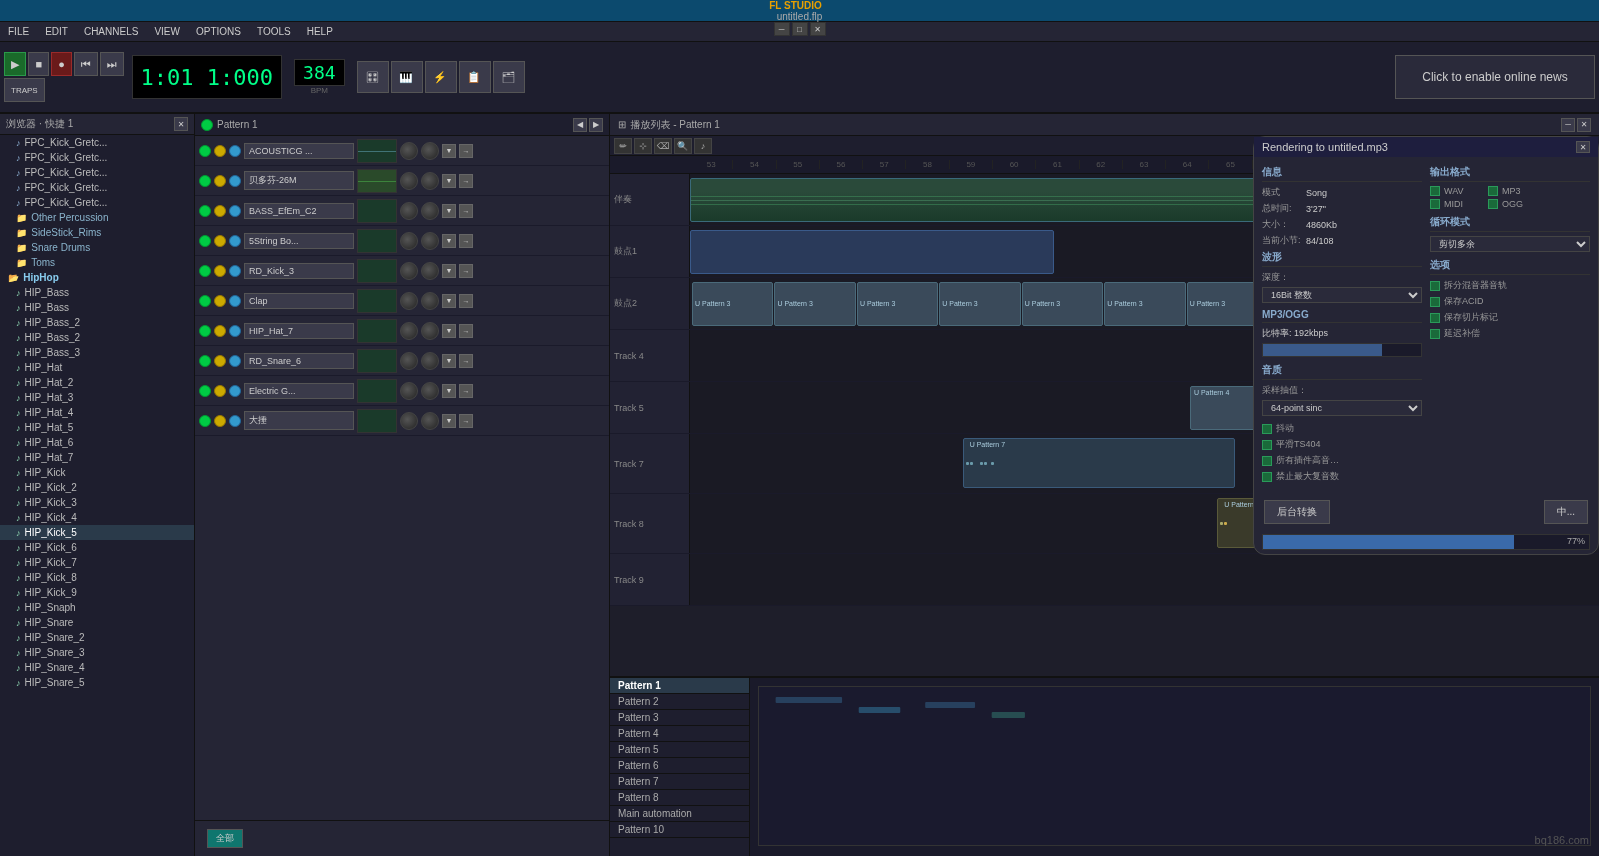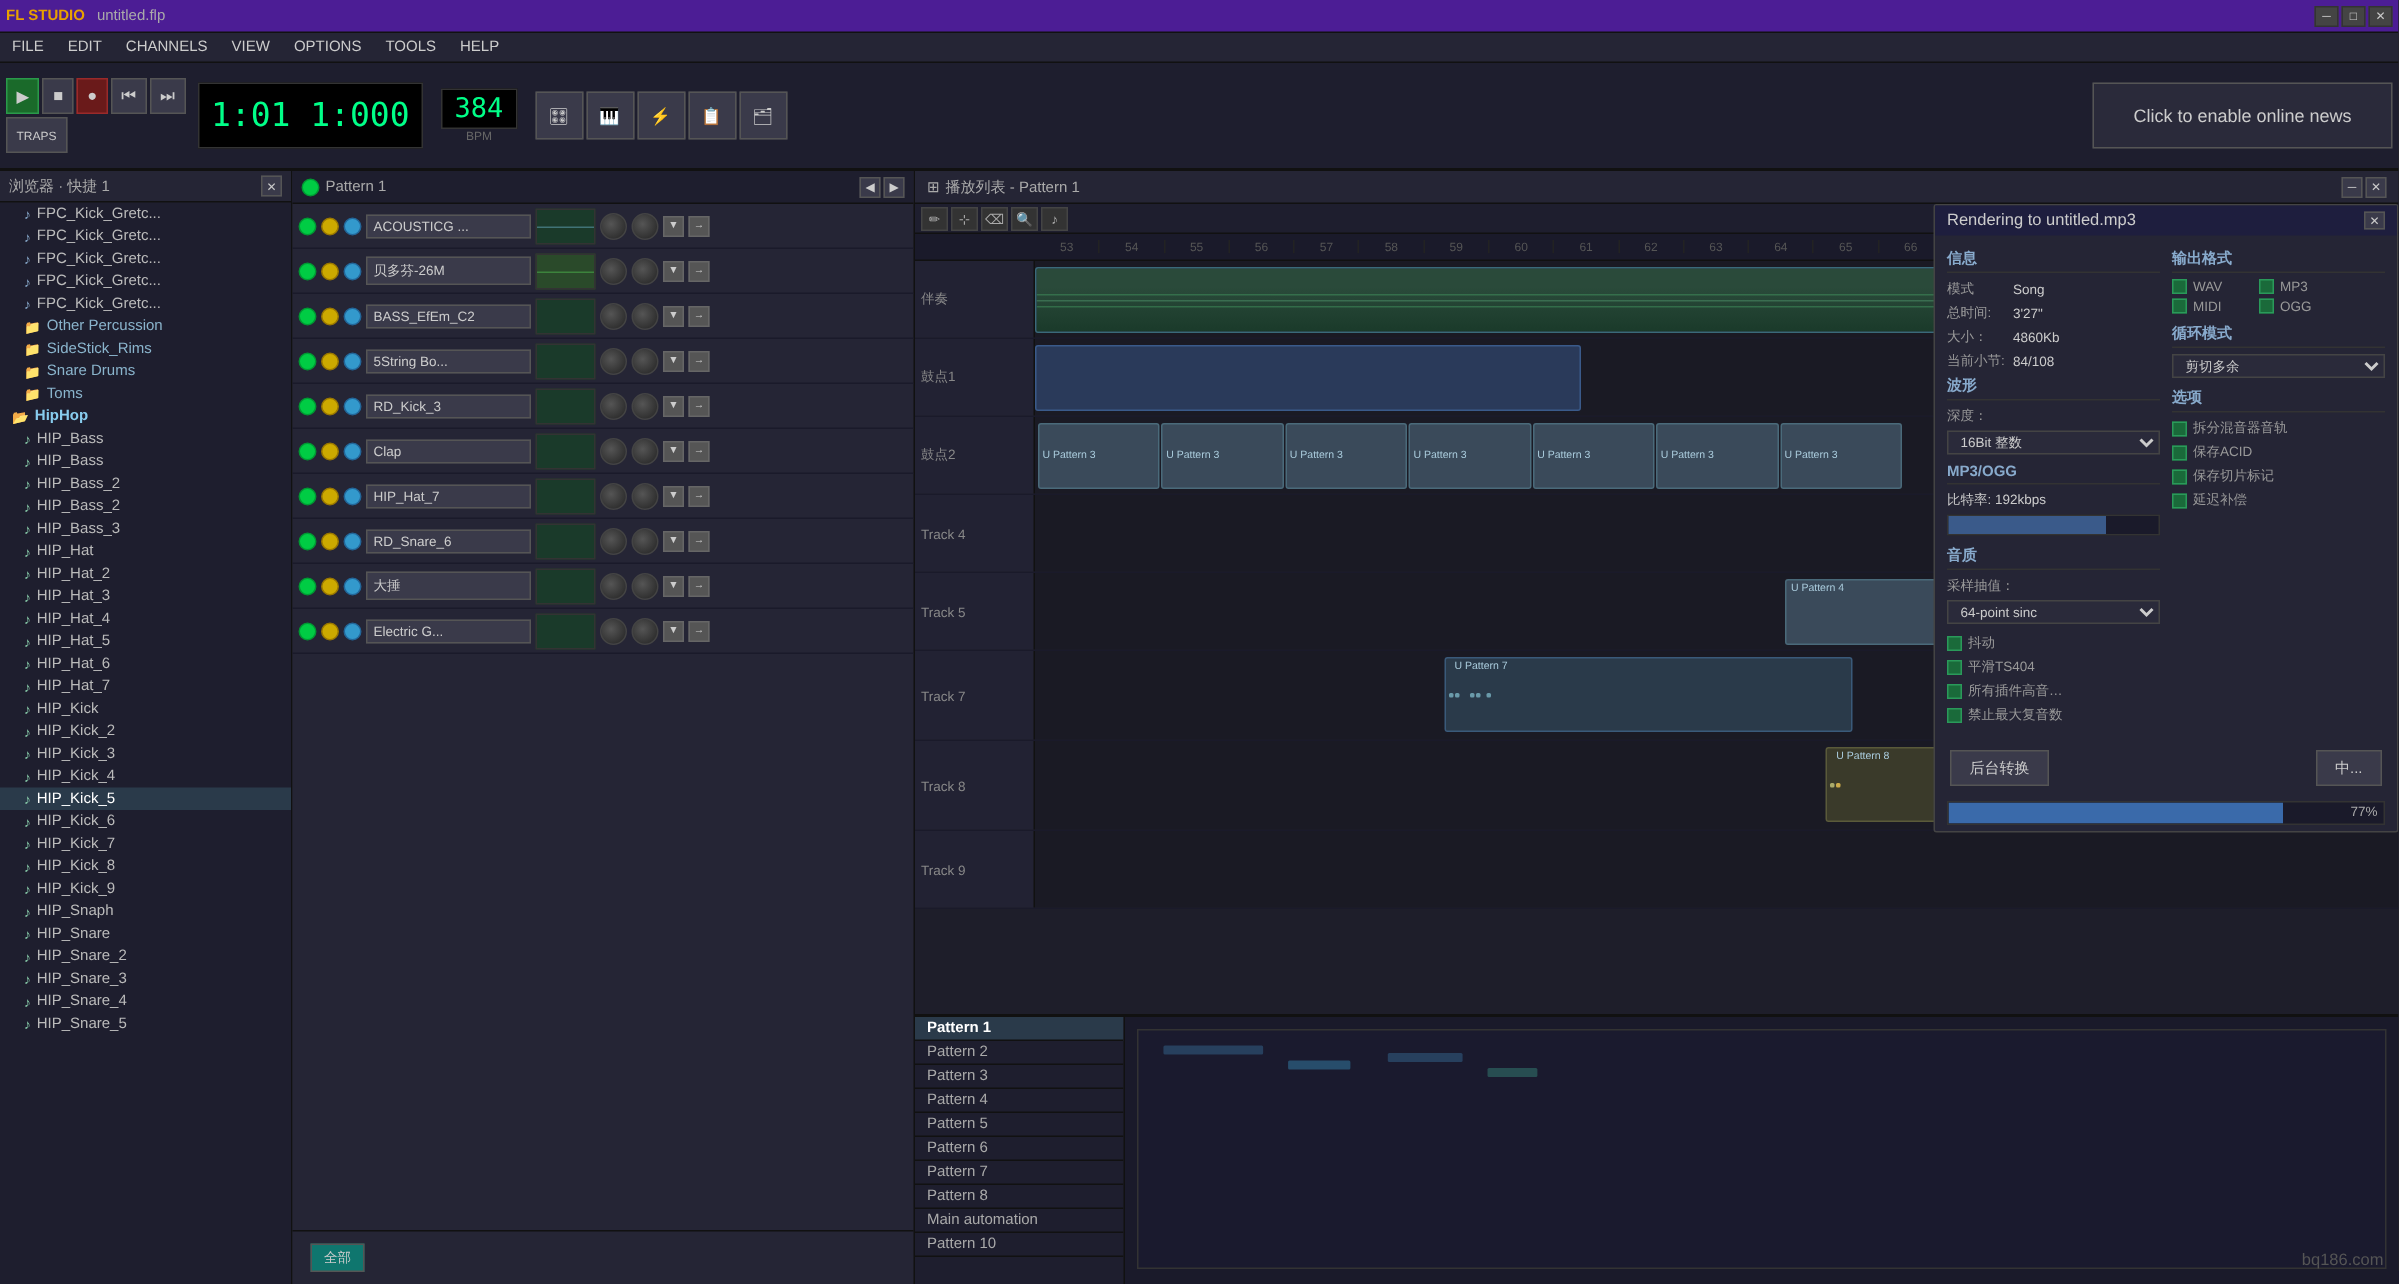--- a/index.html
+++ b/index.html
@@ -8,26 +8,27 @@
       height: 856px;
       background: #2a2a2a;
       font-family: 'Arial', sans-serif;
       font-size: 11px;
       color: #ccc;
       overflow: hidden;
     }
 
     
     #title-bar {
-      background: #4c1d95;
+      background: #0c4a6e;
       height: 22px;
       display: flex;
       align-items: center;
       padding: 0 4px;
       border-bottom: 1px solid #111;
+      flex-direction: column;
     }
     #title-bar .logo {
       color: #e8a000;
       font-weight: bold;
       font-size: 10px;
       margin-right: 8px;
     }
     #title-bar .title {
       color: #aaa;
       font-size: 10px;
@@ -436,24 +437,24 @@
       flex: 1;
       background: #1a1a2a;
       position: relative;
     }
 
     
     #render-dialog {
       position: absolute;
       right: 0;
       top: 0;
-      width: 310px;
+      width: 346px;
       background: #252535;
       border: 1px solid #444;
-      border-radius: 2px;
+      border-radius: 12px;
       z-index: 100;
       font-size: 10px;
     }
 
     #render-dialog-header {
       background: #1e1e3e;
       padding: 4px 8px;
       font-size: 11px;
       color: #ccc;
       display: flex;
@@ -932,33 +933,33 @@
       <div class="ch-knob"></div>
       <div class="ch-knob"></div>
       <div class="ch-pattern-btn">▼</div>
       <div class="ch-pattern-btn">→</div>
     </div>
 
     <div class="channel-row">
       <div class="ch-btn-green"></div>
       <div class="ch-btn-yellow"></div>
       <div class="ch-btn-blue"></div>
-      <div class="ch-name">大捶</div>
+      <div class="ch-name">Electric G...</div>
       <div class="ch-waveform"></div>
       <div class="ch-knob"></div>
       <div class="ch-knob"></div>
       <div class="ch-pattern-btn">▼</div>
       <div class="ch-pattern-btn">→</div>
     </div>
 
     <div class="channel-row">
       <div class="ch-btn-green"></div>
       <div class="ch-btn-yellow"></div>
       <div class="ch-btn-blue"></div>
-      <div class="ch-name">Electric G...</div>
+      <div class="ch-name">大捶</div>
       <div class="ch-waveform"></div>
       <div class="ch-knob"></div>
       <div class="ch-knob"></div>
       <div class="ch-pattern-btn">▼</div>
       <div class="ch-pattern-btn">→</div>
     </div>
 
     <div style="flex:1;"></div>
     <div style="border-top: 1px solid #111; padding: 4px;">
       <button class="ch-all-btn">全部</button>

